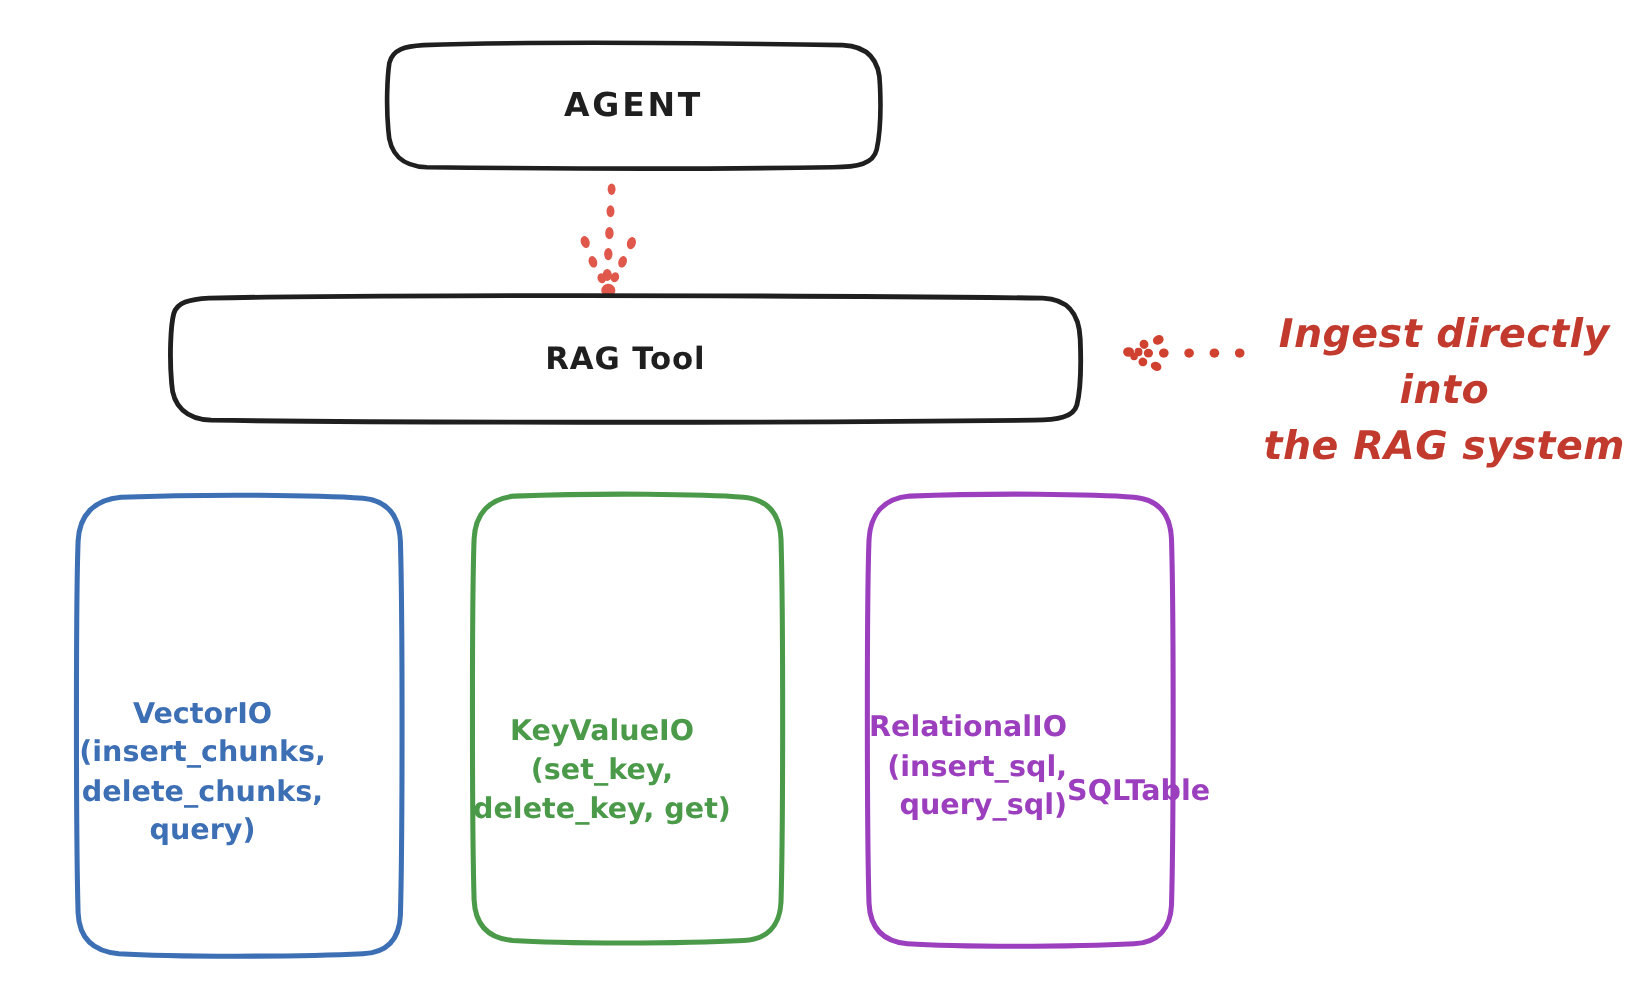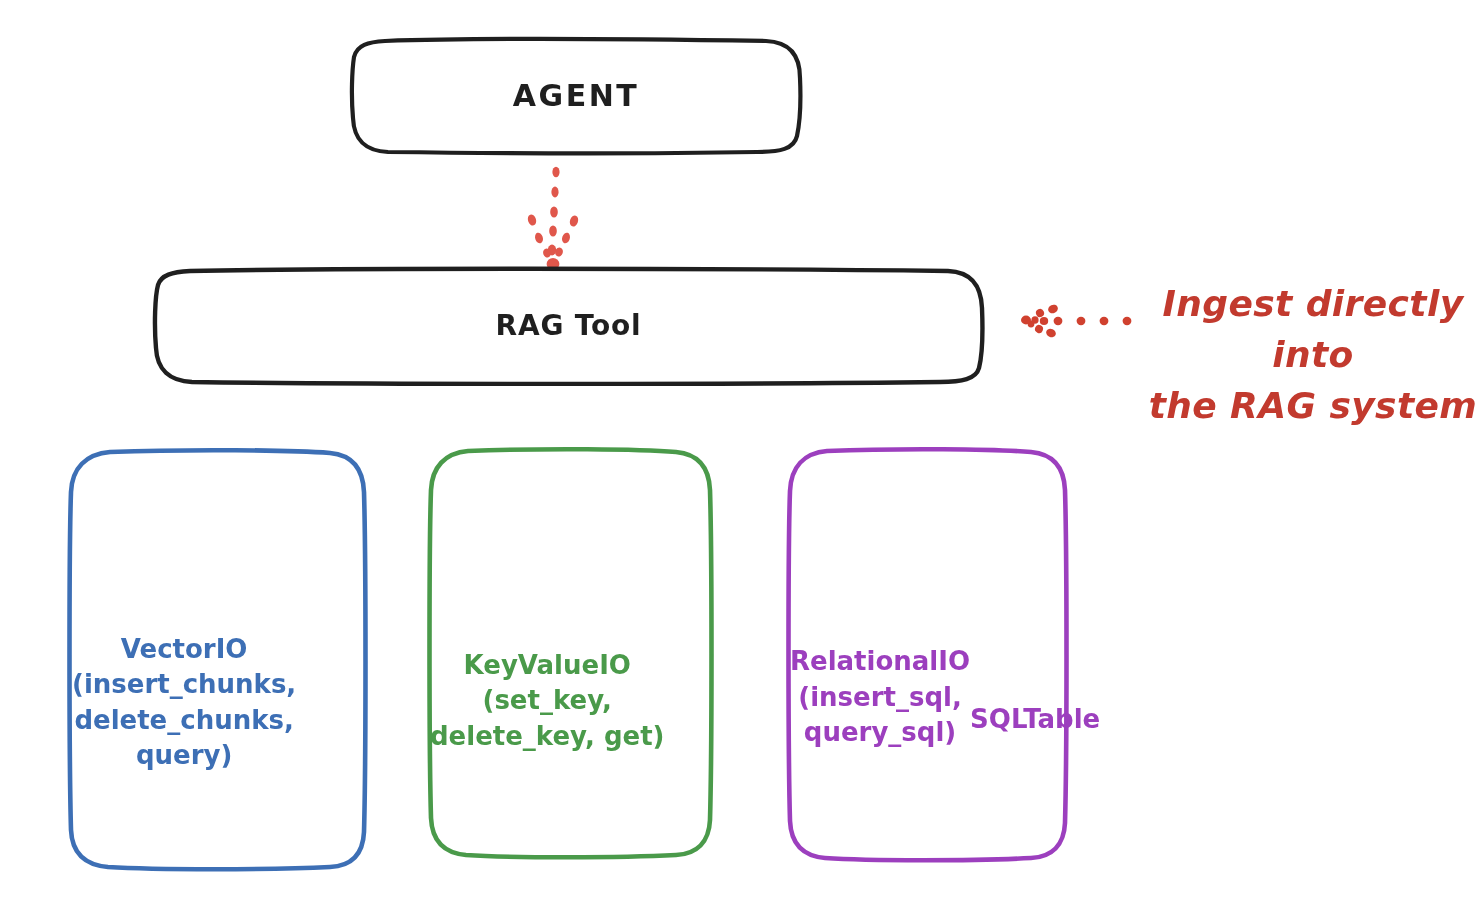--- a/index.html
+++ b/index.html
@@ -97,20 +97,21 @@
     width: 280px;
     height: 403px;
     color: #4a9a4a;
   }
   #relationalio-text {
     left: 790px;
     top: 452px;
     width: 275px;
     height: 406px;
     color: #9c3fbe;
+    text-align: right;
   }
   #keyvalueio-text .api-lines,
   #relationalio-text .api-lines { margin-top: -10px; }
   #relationalio-text { justify-content: flex-start; padding-top: 95px; box-sizing: border-box; }
   #keyvalueio-text  { justify-content: flex-start; padding-top: 105px; box-sizing: border-box; }
   #vectorio-text    { justify-content: flex-start; padding-top: 85px;  box-sizing: border-box; }
 
   
   #ingest-note {
     position: absolute;

